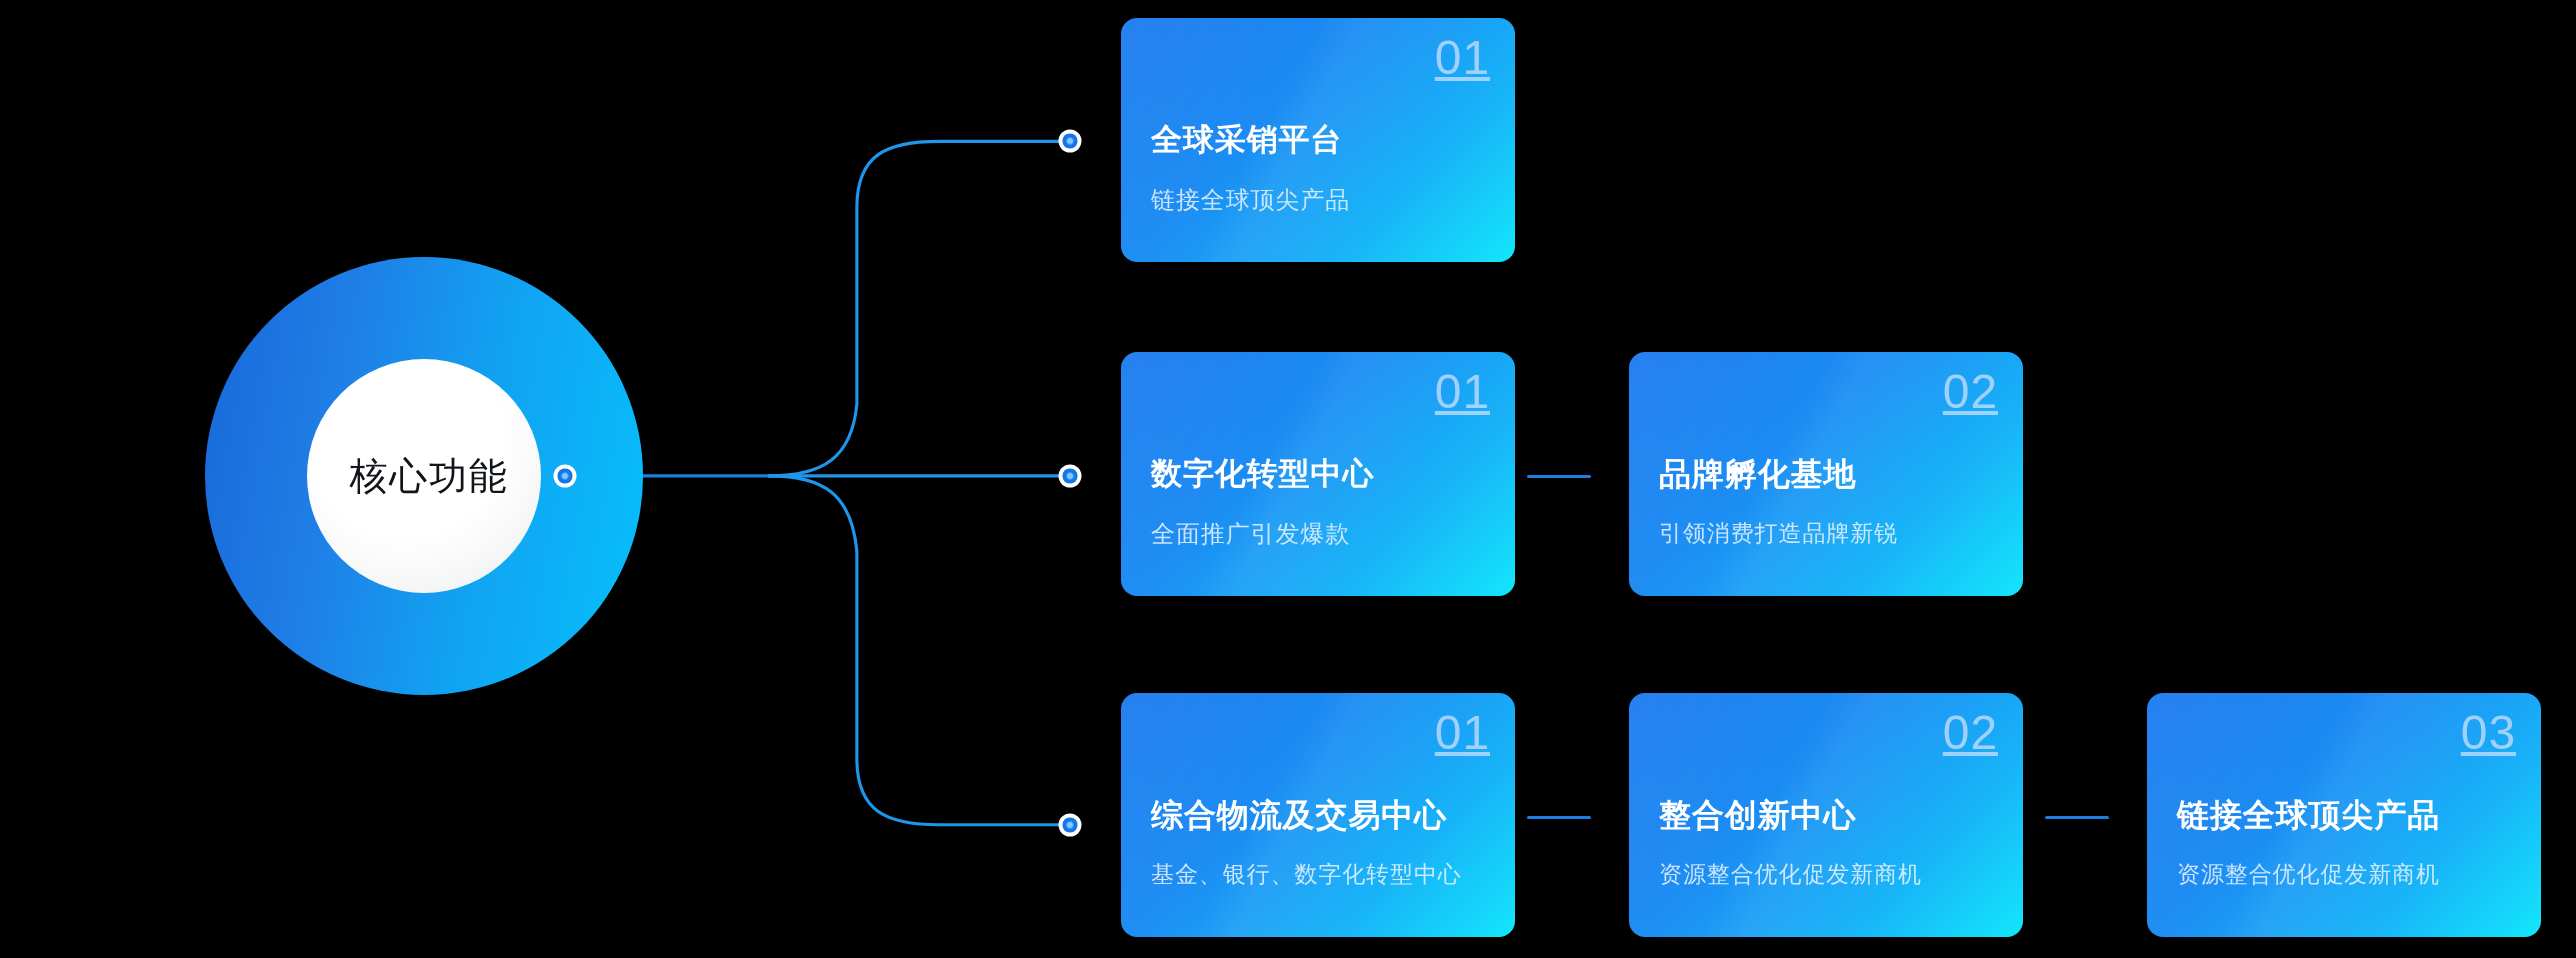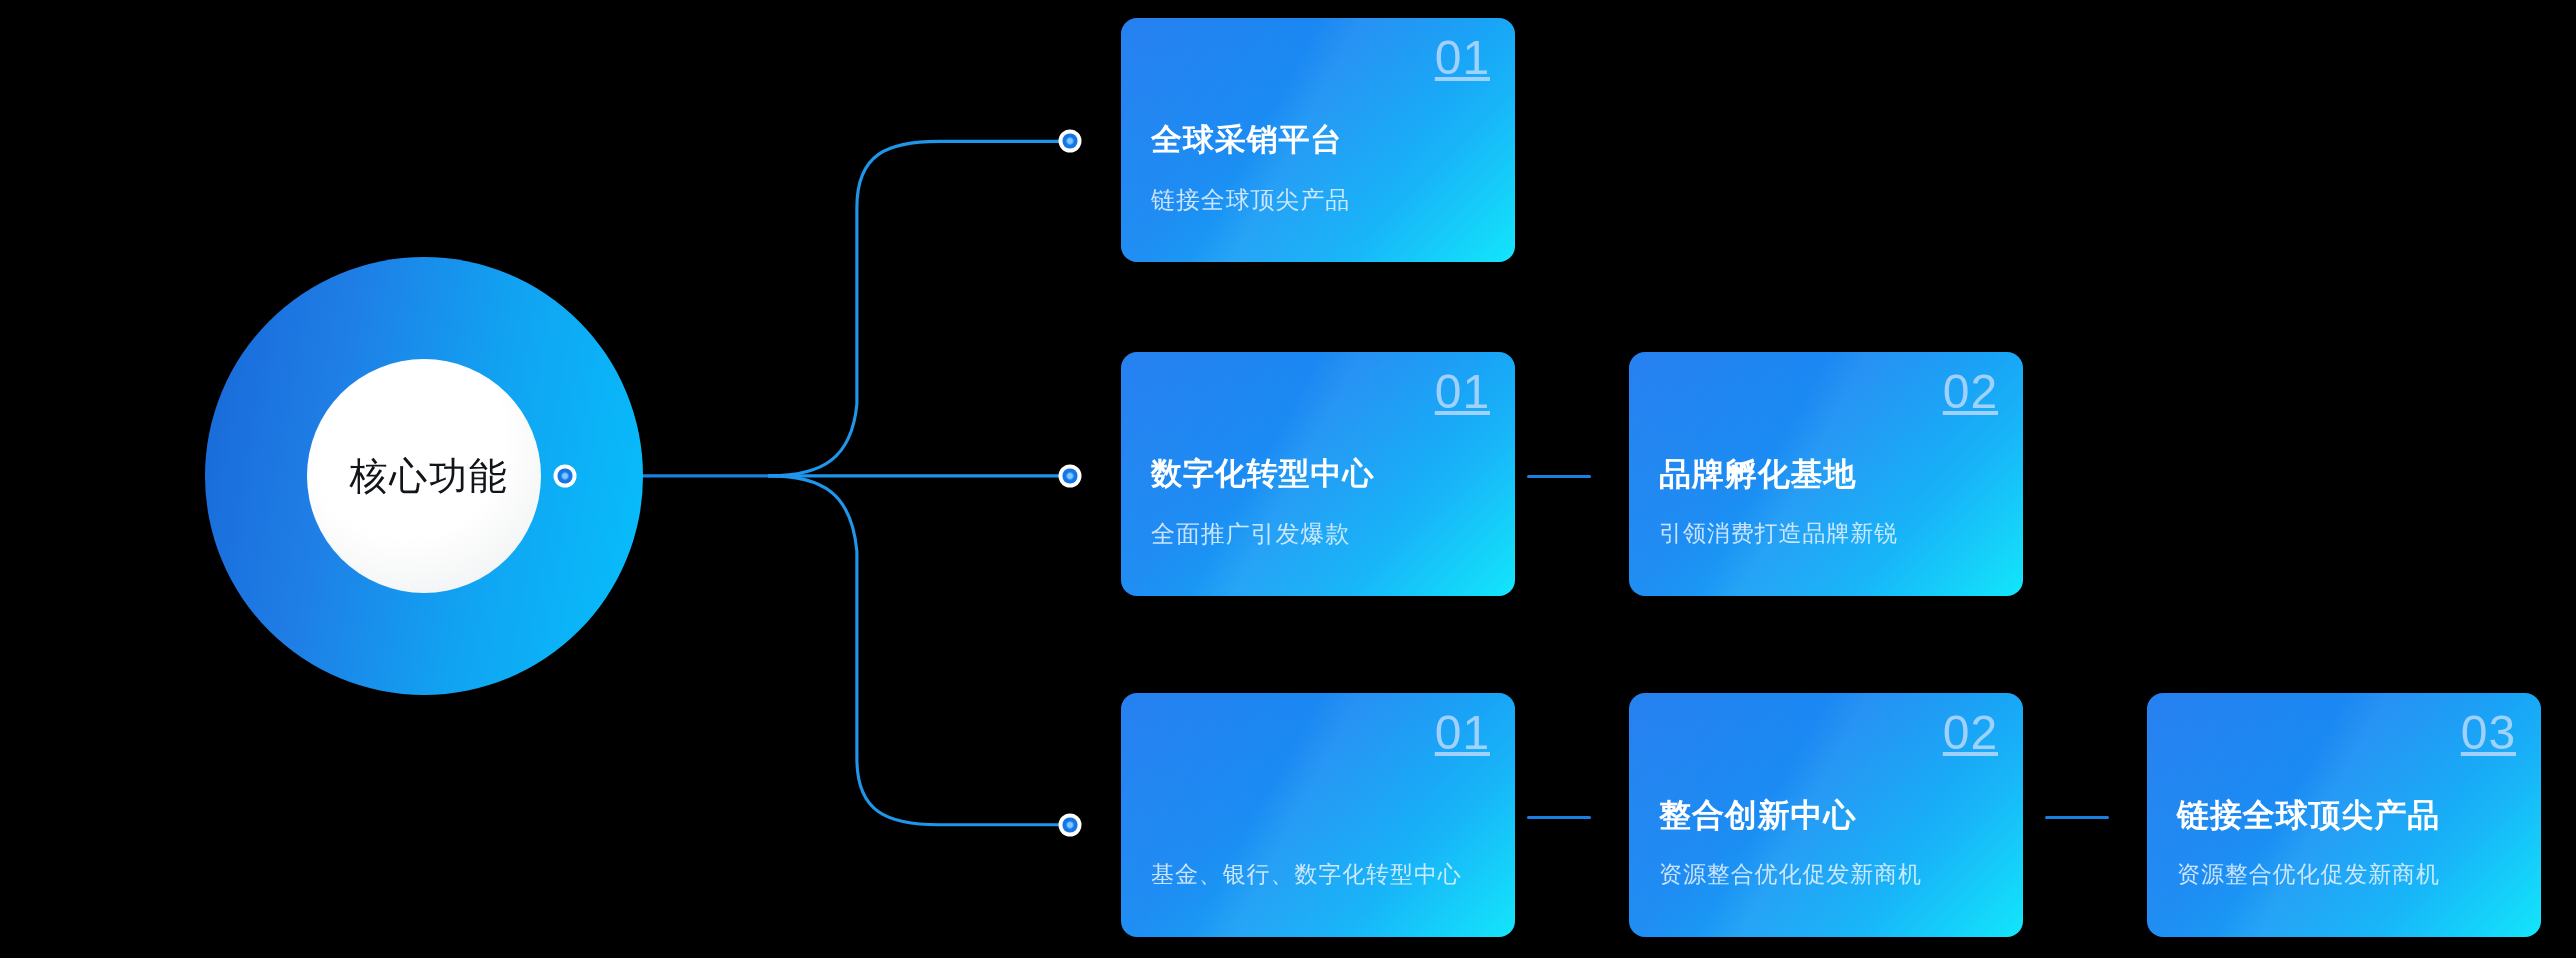--- a/index.html
+++ b/index.html
@@ -184,20 +184,21 @@
   <div class="card wide" style="left:1629px; top:352px;">
     <div class="card-sheen"></div>
     <div class="card-num">02</div>
     <div class="card-title">品牌孵化基地</div>
     <div class="card-sub">引领消费打造品牌新锐</div>
   </div>
 
   <div class="card wide" style="left:1121px; top:693px;">
     <div class="card-sheen"></div>
     <div class="card-num">01</div>
+    <div class="card-title">综合物流及交易中心</div>
     <div class="card-sub">基金、银行、数字化转型中心</div>
   </div>
 
   <div class="link-line" style="left:1527px; top:816px; width:64px;"></div>
 
   <div class="card wide" style="left:1629px; top:693px;">
     <div class="card-sheen"></div>
     <div class="card-num">02</div>
     <div class="card-title">整合创新中心</div>
     <div class="card-sub">资源整合优化促发新商机</div>

